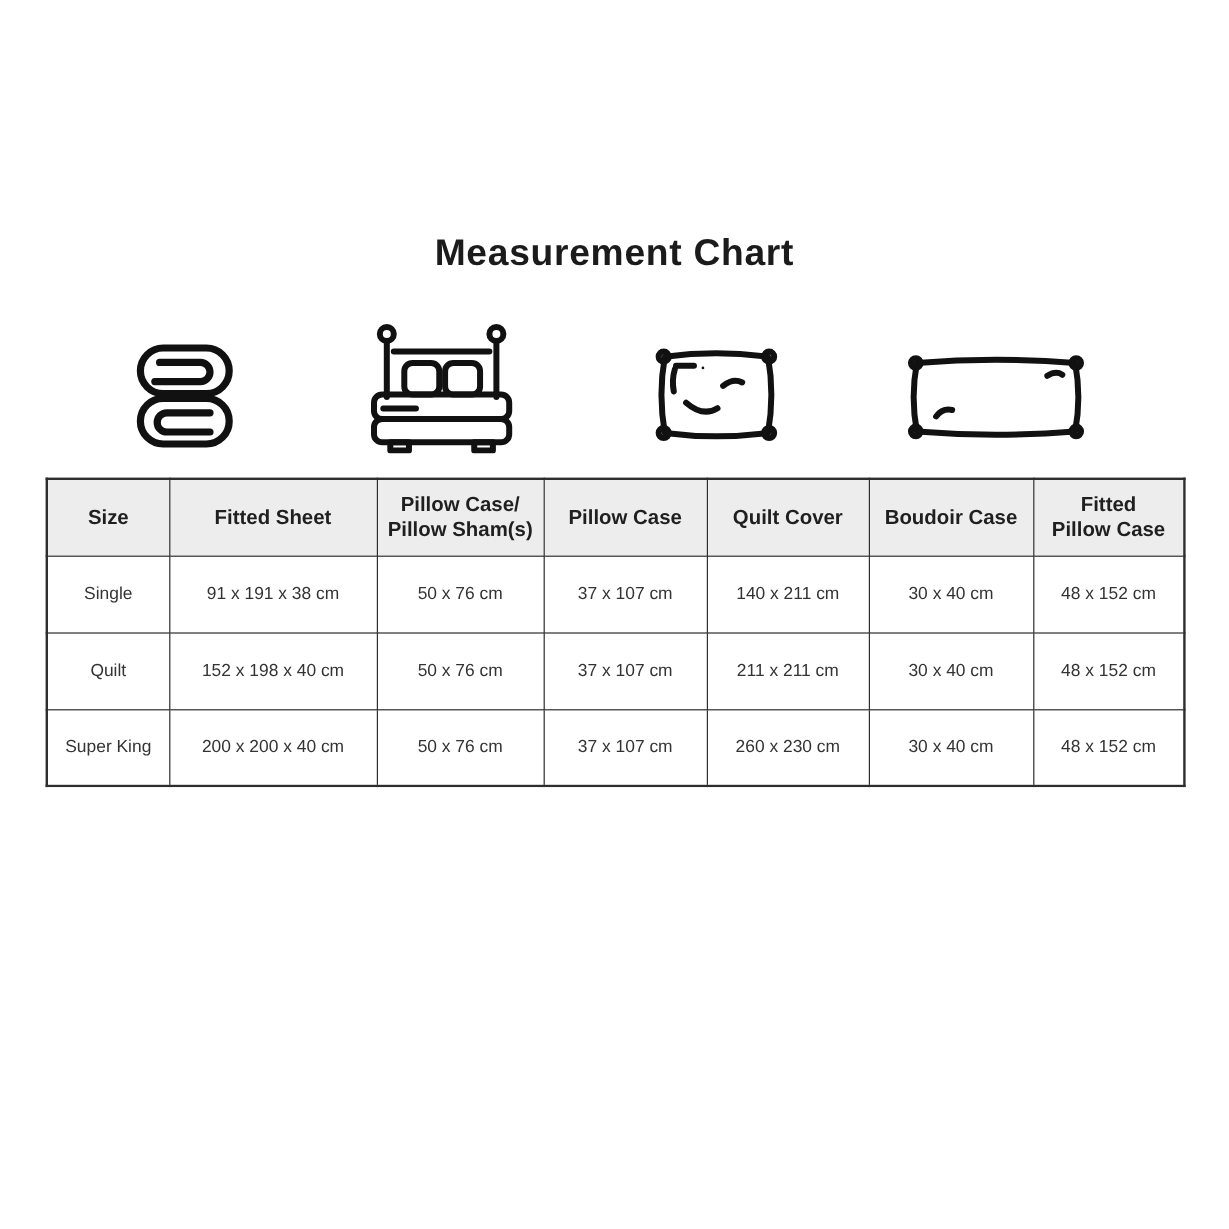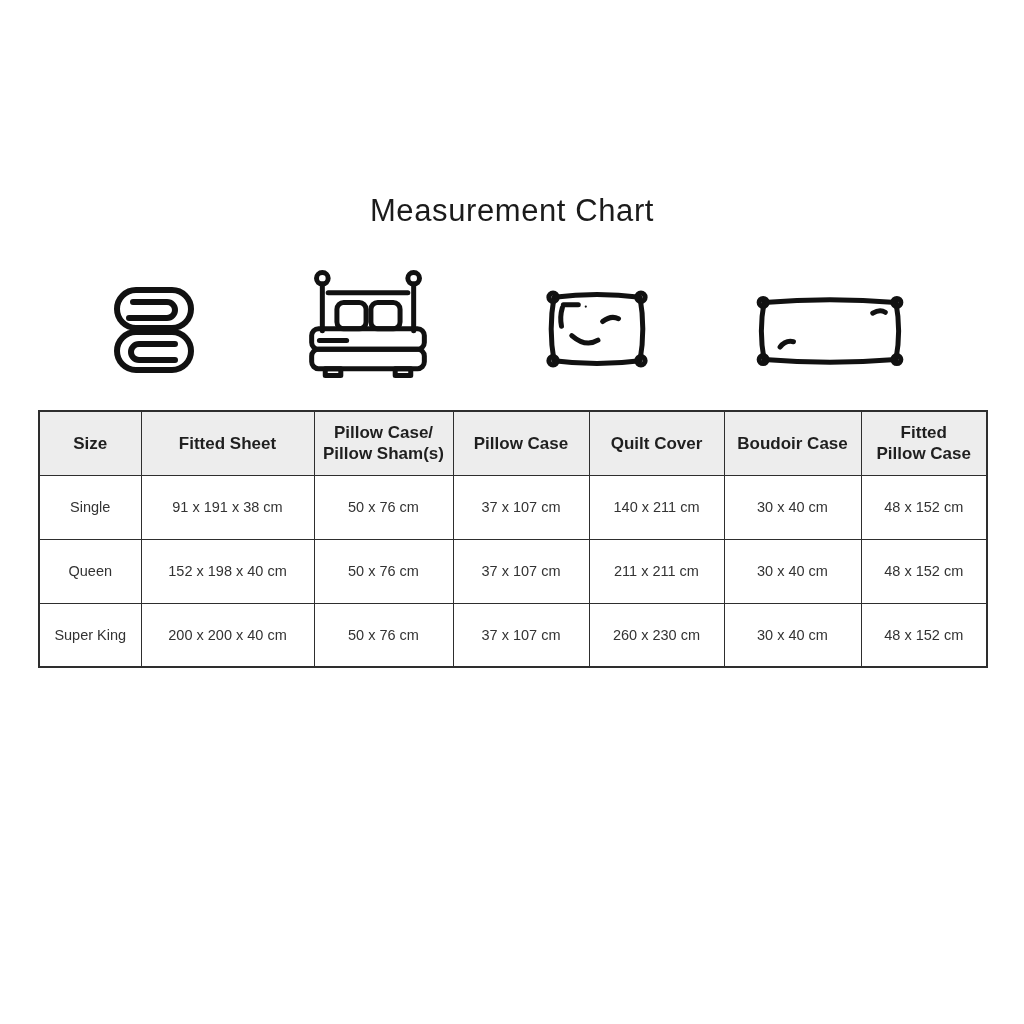--- a/index.html
+++ b/index.html
@@ -10,21 +10,21 @@
   }
   .page {
     width: 948px;
     margin: 0 auto;
     padding-top: 192px;
   }
   .title {
     text-align: center;
     font-size: 31px;
     line-height: 38px;
-    font-weight: 400;
+    font-weight: 700;
     letter-spacing: 0.6px;
     color: #1b1b1b;
     margin: 0;
   }
   .icons-row {
     position: relative;
     height: 104px;
     margin-top: 44px;
   }
   .icon-wrap { position: absolute; bottom: 0; }
@@ -32,21 +32,21 @@
   .icon-bed     { left: 262px; }
   .icon-pillow  { left: 500px; bottom: 6px; }
   .icon-bolster { left: 708px; bottom: 6px; }
   svg.lineart { display: block; }
   svg.lineart * { vector-effect: non-scaling-stroke; }
 
   table.mtable {
     border-collapse: collapse;
     table-layout: fixed;
     width: 948px;
-    margin-top: 32px;
+    margin-top: 20px;
     border: 2px solid #2e2e2e;
   }
   .mtable th, .mtable td {
     border: 1px solid #2e2e2e;
     text-align: center;
     vertical-align: middle;
     height: 64px;
     padding: 2px 4px;
     box-sizing: border-box;
     overflow: hidden;
@@ -157,21 +157,21 @@
         <tr>
           <td>Single</td>
           <td>91 x 191 x 38 cm</td>
           <td>50 x 76 cm</td>
           <td>37 x 107 cm</td>
           <td>140 x 211 cm</td>
           <td>30 x 40 cm</td>
           <td>48 x 152 cm</td>
         </tr>
         <tr>
-          <td>Queen</td>
+          <td>Quilt</td>
           <td>152 x 198 x 40 cm</td>
           <td>50 x 76 cm</td>
           <td>37 x 107 cm</td>
           <td>211 x 211 cm</td>
           <td>30 x 40 cm</td>
           <td>48 x 152 cm</td>
         </tr>
         <tr>
           <td>Super King</td>
           <td>200 x 200 x 40 cm</td>

